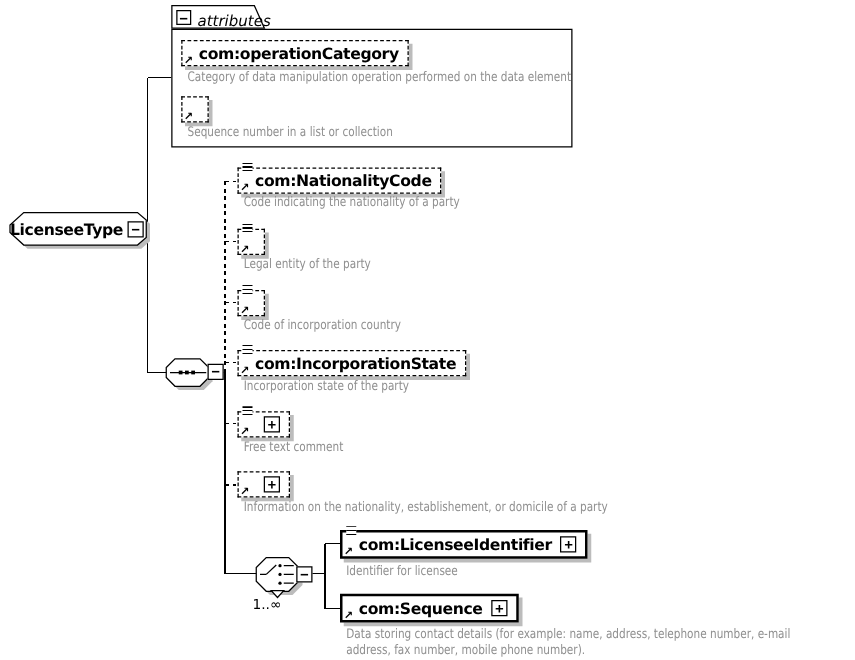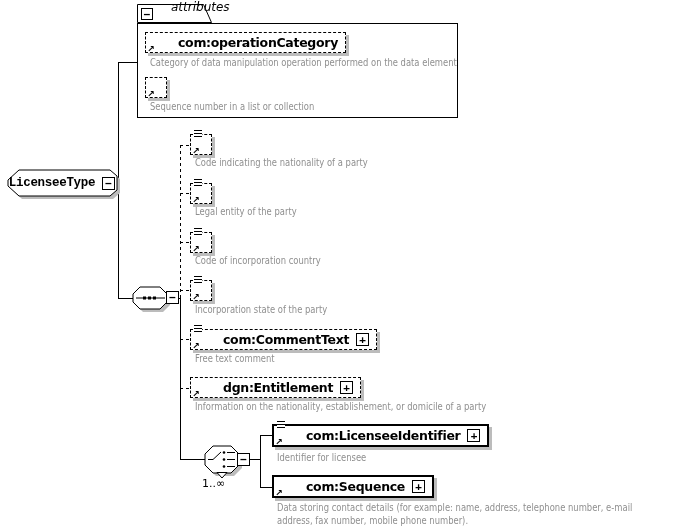--- a/index.html
+++ b/index.html
@@ -5,39 +5,39 @@
   html,body{margin:0;padding:0;background:#fff;}
   .stage{position:relative;width:684px;height:528px;background:#fff;
          font-family:"DejaVu Sans",sans-serif;overflow:hidden;}
   svg.layer{position:absolute;left:0;top:0;}
   #lines-layer{z-index:0;}
   #shapes-layer{z-index:2;}
   .ebox{position:absolute;z-index:1;height:21px;box-sizing:border-box;display:inline-flex;
         align-items:center;padding:0 7px 0 13px;background:#fff;border:1px dashed #000;
         box-shadow:3px 3px 0 #bcbcbc;white-space:nowrap;}
   .ebox.solid{border:2px solid #000;height:23px;}
-  .ename{font-weight:bold;font-size:12.5px;letter-spacing:-0.3px;color:#000;margin-left:19px;}
+  .ename{font-weight:bold;font-size:12.5px;letter-spacing:-0.3px;color:#000;}
   .desc{position:absolute;z-index:1;font-size:10.5px;color:#8f8f8f;white-space:nowrap;
         transform:scaleX(0.80);transform-origin:0 0;line-height:12.5px;}
   .desc.wrap{white-space:normal;width:470px;}
   .ic-lines{position:absolute;left:3px;top:-5px;width:8px;height:8px;background-color:#fff;
         background-image:repeating-linear-gradient(to bottom,#000 0 1px,rgba(0,0,0,0) 1px 3px);}
   .ic-arrow{position:absolute;left:1px;bottom:-2px;font-size:9px;font-weight:bold;
         line-height:10px;color:#000;}
   .plusbox{display:inline-flex;align-items:center;justify-content:center;width:13px;height:13px;
         margin-left:7px;border:1px solid #000;background:#fff;box-sizing:border-box;
         font-family:"DejaVu Sans Mono",monospace;font-size:11px;font-weight:bold;line-height:11px;}
   .minusbox{position:absolute;z-index:4;width:13px;height:13px;border:1px solid #000;background:#fff;
         display:flex;align-items:center;justify-content:center;box-sizing:border-box;
         font-family:"DejaVu Sans Mono",monospace;font-size:11px;font-weight:bold;line-height:11px;}
   .attr-box{position:absolute;z-index:1;left:137px;top:23px;width:321px;height:95px;
         border:1px solid #000;background:#fff;box-sizing:border-box;}
-  .tab-label{position:absolute;z-index:4;left:158px;top:0;font-style:italic;font-size:12px;color:#000;margin-left:13px;}
+  .tab-label{position:absolute;z-index:4;left:158px;top:10px;font-style:italic;font-size:12px;color:#000;}
   .root-label{position:absolute;z-index:4;left:8px;top:176px;width:88px;text-align:center;
-        font-weight:bold;font-size:12.5px;letter-spacing:-0.3px;color:#000;font-family:Liberation Mono, monospace;}
+        font-weight:bold;font-size:12.5px;letter-spacing:-0.3px;color:#000;}
   .occ{position:absolute;z-index:4;left:202px;top:477px;font-size:11px;color:#000;}
 </style>
 </head>
 <body>
 
 <div class="stage">
 
   <svg id="lines-layer" class="layer" width="684" height="528">
     <g stroke="#000" stroke-width="1" shape-rendering="crispEdges" fill="none">
       <line x1="115" y1="183" x2="119" y2="183"></line>
@@ -114,52 +114,52 @@
   <div class="ebox" style="left:145px;top:77px;">
     <span class="ic-arrow">↗</span>
   </div>
   <div class="desc" style="left:150px;top:100px;">Sequence number in a list or collection</div>
 
   <div class="minusbox" style="left:166px;top:291px;">−</div>
 
   <div class="ebox" style="left:190px;top:134px;">
     <span class="ic-lines"></span>
     <span class="ic-arrow">↗</span>
+    <span class="ename">com:NationalityCode</span>
   </div>
   <div class="desc" style="left:195px;top:156px;">Code indicating the nationality of a party</div>
 
   <div class="ebox" style="left:190px;top:183px;">
     <span class="ic-lines"></span>
     <span class="ic-arrow">↗</span>
   </div>
   <div class="desc" style="left:195px;top:205px;">Legal entity of the party</div>
 
   <div class="ebox" style="left:190px;top:232px;">
     <span class="ic-lines"></span>
     <span class="ic-arrow">↗</span>
   </div>
   <div class="desc" style="left:195px;top:254px;">Code of incorporation country</div>
 
   <div class="ebox" style="left:190px;top:280px;">
     <span class="ic-lines"></span>
     <span class="ic-arrow">↗</span>
+    <span class="ename">com:IncorporationState</span>
   </div>
   <div class="desc" style="left:195px;top:303px;">Incorporation state of the party</div>
 
   <div class="ebox" style="left:190px;top:329px;">
     <span class="ic-lines"></span>
     <span class="ic-arrow">↗</span>
-    <span class="ename">com:CommentText</span>
     <span class="plusbox">+</span>
   </div>
   <div class="desc" style="left:195px;top:352px;">Free text comment</div>
 
   <div class="ebox" style="left:190px;top:377px;">
     <span class="ic-arrow">↗</span>
-    <span class="ename">dgn:Entitlement</span>
     <span class="plusbox">+</span>
   </div>
   <div class="desc" style="left:195px;top:400px;">Information on the nationality, establishement, or domicile of a party</div>
 
   <div class="minusbox" style="left:237px;top:453px;">−</div>
   <div class="occ">1..∞</div>
 
   <div class="ebox solid" style="left:272px;top:424px;">
     <span class="ic-lines"></span>
     <span class="ic-arrow">↗</span>

